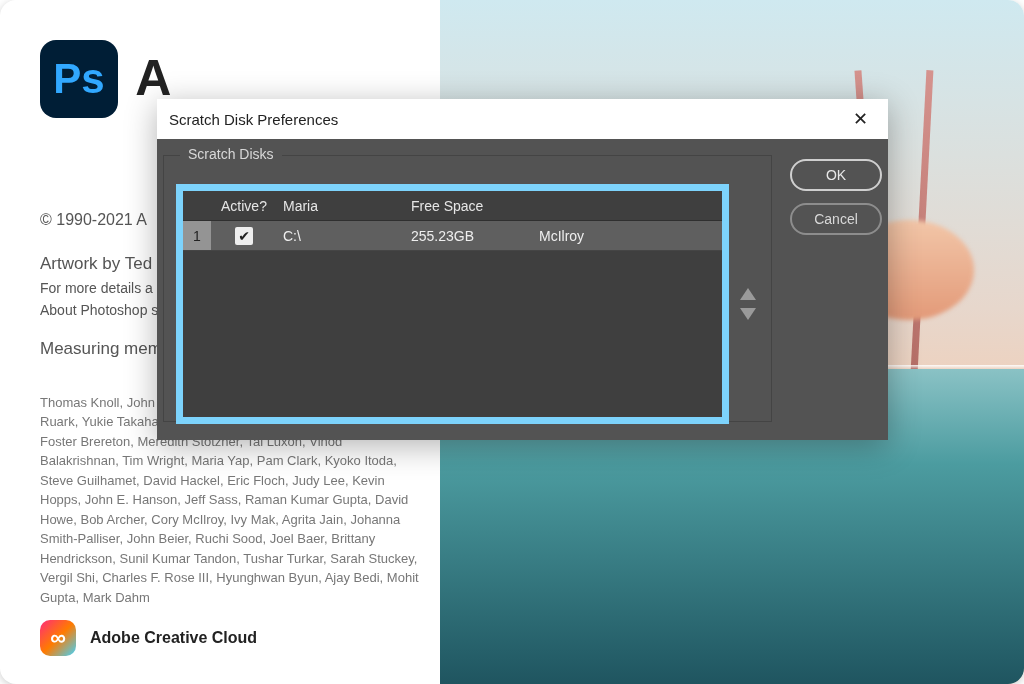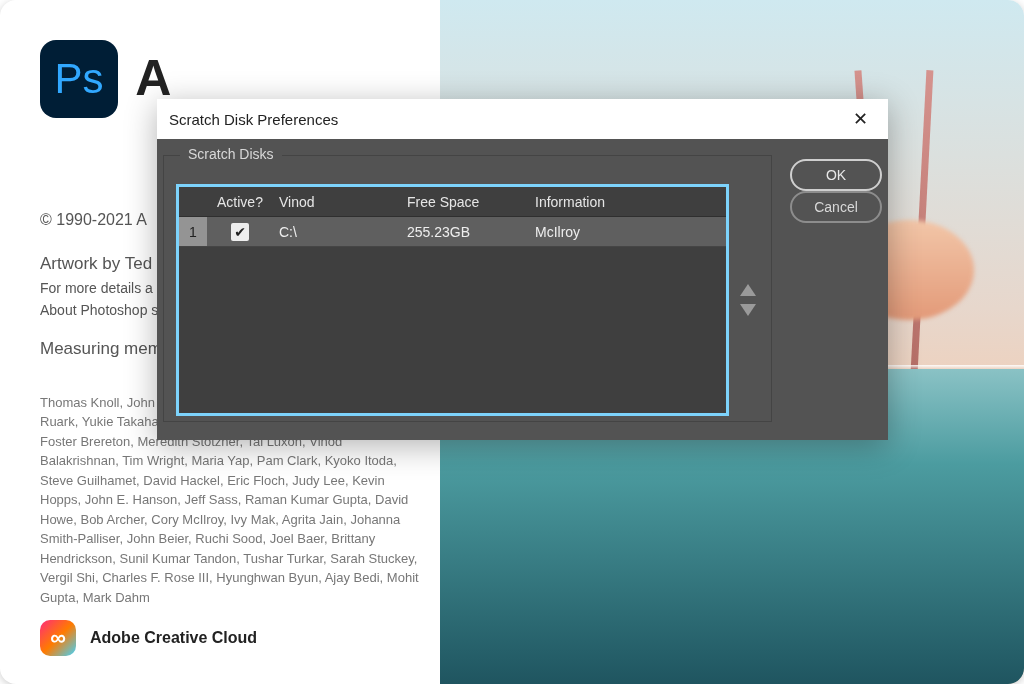--- a/index.html
+++ b/index.html
@@ -18,21 +18,21 @@
       width:440px; padding:40px 0 30px 40px;
       color:#555; font-size:12px; line-height:1.55;
       position:relative;
     }
     .ps-icon {
       display:inline-flex; vertical-align:middle;
       width:78px; height:78px; border-radius:16px;
       background:#001e36; align-items:center; justify-content:center;
       margin-right:14px;
     }
-    .ps-icon span { color:#31a8ff; font-weight:400; font-size:42px; }
+    .ps-icon span { color:#31a8ff; font-weight:700; font-size:42px; }
     .app-A { display:inline-block; vertical-align:middle; font-size:50px; font-weight:700; color:#222; }
     .copyright { margin-top:90px; font-size:16px; color:#555; }
     .artwork { margin-top:18px; font-size:17px; color:#555; }
     .details { margin-top:2px; font-size:14px; color:#555; line-height:1.4; }
     .measuring { margin-top:16px; font-size:17px; color:#555; }
     .credits { margin-top:30px; font-size:13px; line-height:1.5; color:#777; max-width:380px; }
     .cc-row { position:absolute; left:40px; bottom:28px; display:flex; align-items:center; gap:14px; }
     .cc-badge {
       width:36px; height:36px; border-radius:10px;
       background:linear-gradient(135deg,#ff2b7a 0%,#ff7b00 50%,#3fd4ff 100%);
@@ -75,21 +75,21 @@
     .fieldset {
       flex:1; border:1px solid #444; position:relative;
       padding:28px 12px 12px;
     }
     .legend {
       position:absolute; top:-10px; left:16px; background:#535353;
       padding:0 8px; color:#d8d8d8; font-size:14px;
     }
     .table-wrap { display:flex; gap:8px; }
     .table {
-      flex:1; background:#3f3f3f; border:3px solid #7dd3fc;
+      flex:1; background:#3f3f3f; border:7px solid #7dd3fc;
     }
     .thead { display:flex; height:30px; align-items:center;
       color:#e6e6e6; font-size:14px; border-bottom:1px solid #2f2f2f; }
     .col-num { width:28px; }
     .col-active { width:66px; text-align:center; }
     .col-drive { width:128px; padding-left:6px; }
     .col-free  { width:128px; padding-left:6px; }
     .col-info  { flex:1; padding-left:6px; }
     .trow { display:flex; height:30px; align-items:center; background:#5f5f5f;
       color:#eee; font-size:14px; border-bottom:1px solid #454545; }
@@ -98,21 +98,21 @@
       display:flex; align-items:center; justify-content:center;
       color:#222; font-size:14px; }
     .table-body { height:196px; }
     .arrow-col {
       width:22px; display:flex; flex-direction:column; align-items:center; justify-content:center; gap:8px;
     }
     .arrow-btn { width:0; height:0; cursor:pointer; }
     .arrow-up { border-left:8px solid transparent; border-right:8px solid transparent; border-bottom:12px solid #9a9a9a; }
     .arrow-dn { border-left:8px solid transparent; border-right:8px solid transparent; border-top:12px solid #9a9a9a; }
 
-    .btn-col { width:92px; display:flex; flex-direction:column; padding-top:4px; }
+    .btn-col { width:92px; display:flex; flex-direction:column; gap:12px; padding-top:4px; }
     .btn {
       height:32px; border:2px solid #cfcfcf; border-radius:18px;
       background:transparent; color:#e8e8e8; font-size:14px;
       display:flex; align-items:center; justify-content:center; cursor:pointer;
     }
     .btn.cancel { border-color:#8d8d8d; color:#d8d8d8; }
   </style>
 </head>
 <body>
 
@@ -165,23 +165,22 @@
     <span class="close-x">✕</span>
   </div>
   <div class="dialog-body">
     <div class="fieldset">
       <div class="legend">Scratch Disks</div>
       <div class="table-wrap">
         <div class="table">
           <div class="thead">
             <div class="col-num"></div>
             <div class="col-active">Active?</div>
-            <div class="col-drive">Vinod</div>
+            <div class="col-drive">Maria</div>
             <div class="col-free">Free Space</div>
-            <div class="col-info">Information</div>
           </div>
           <div class="table-body">
             <div class="trow">
               <div class="col-num">1</div>
               <div class="col-active">
                 <div class="chk">✔</div>
               </div>
               <div class="col-drive">C:\</div>
               <div class="col-free">255.23GB</div>
               <div class="col-info">McIlroy</div>

